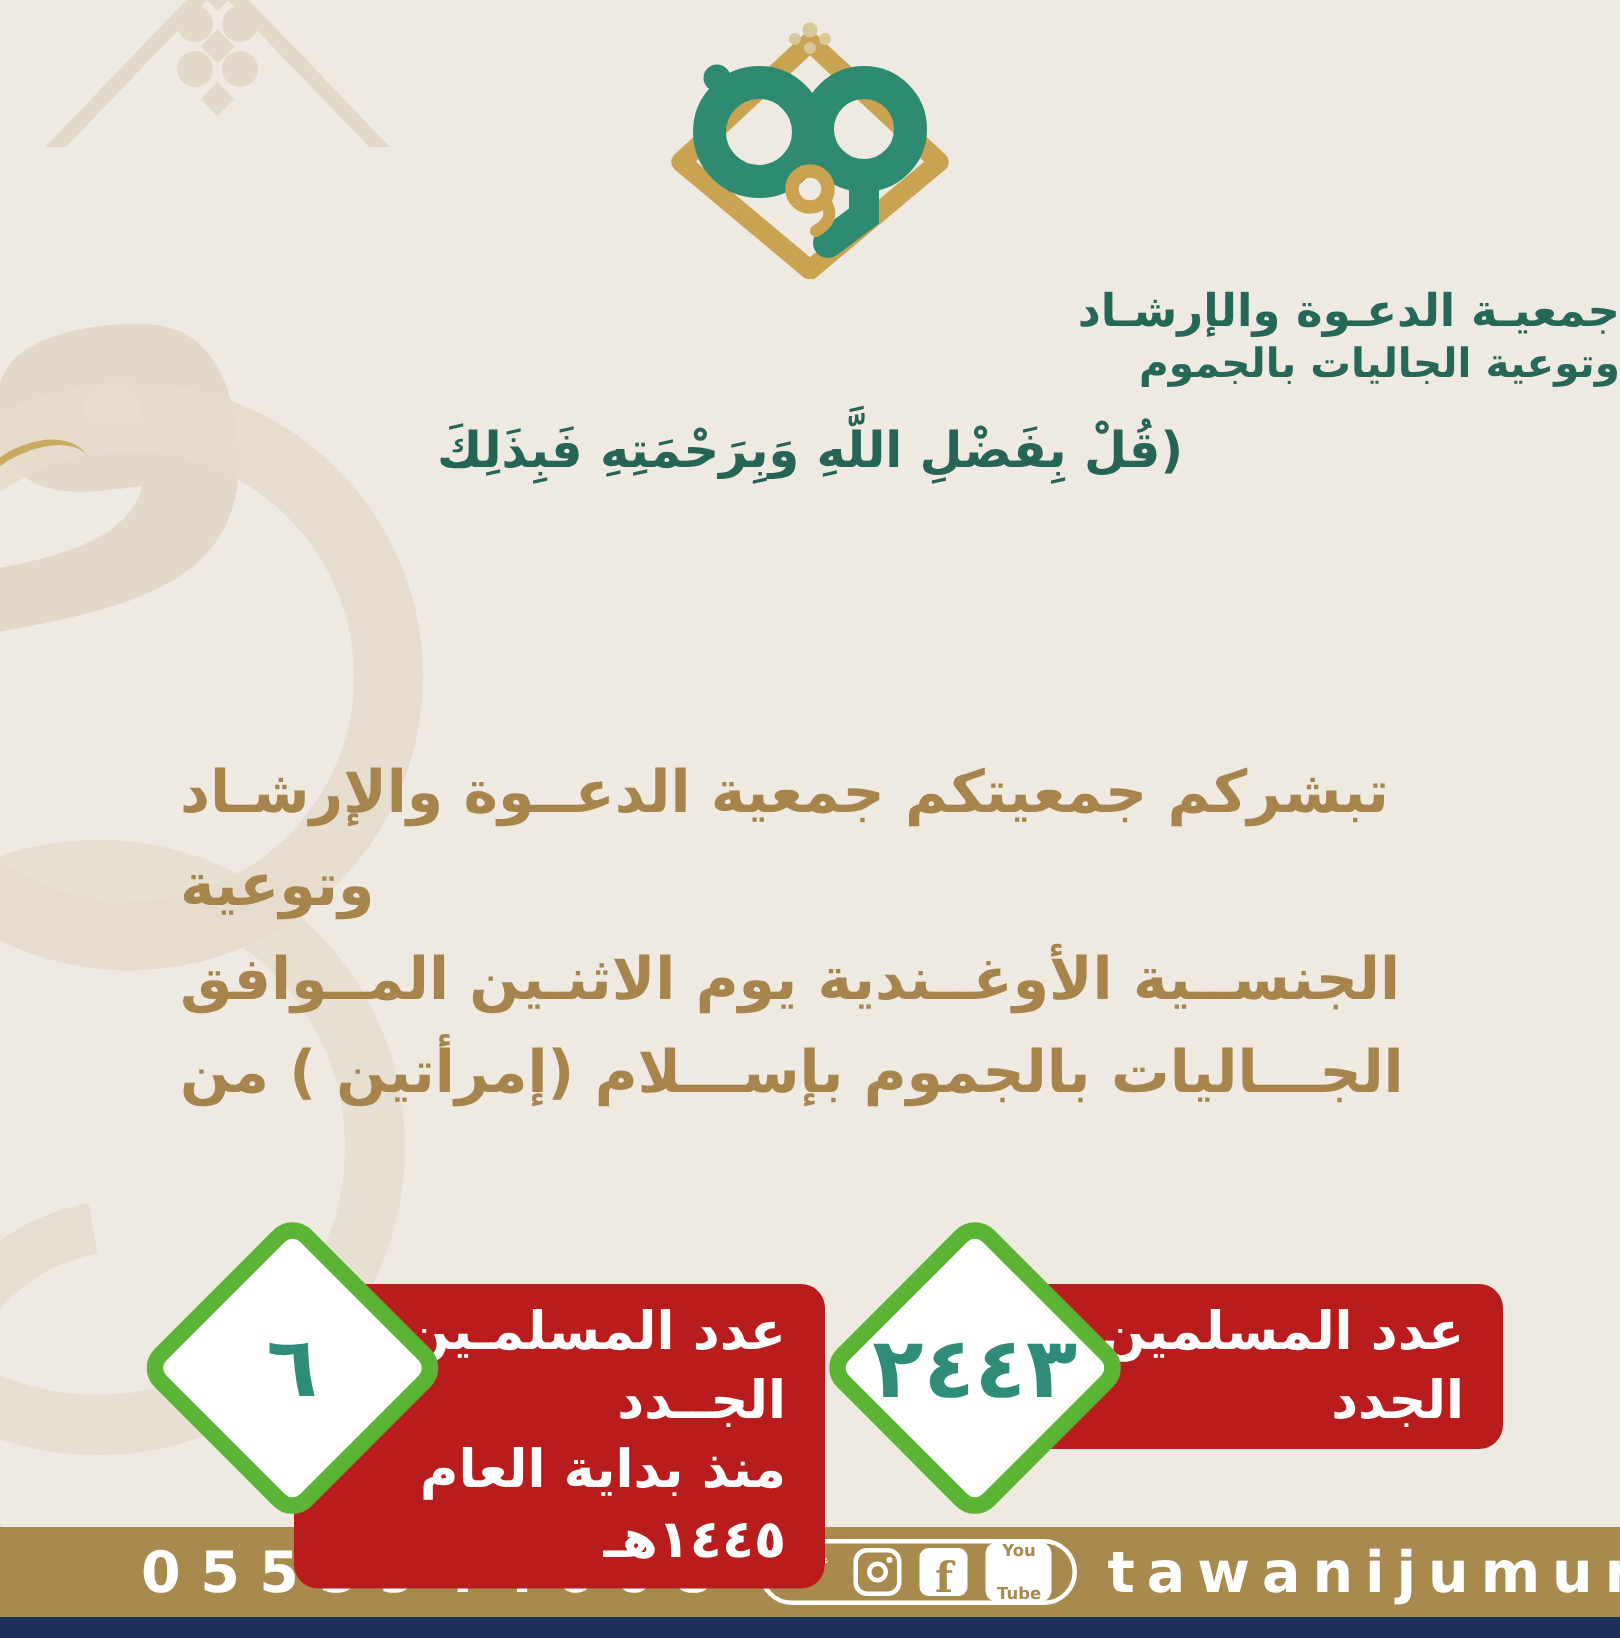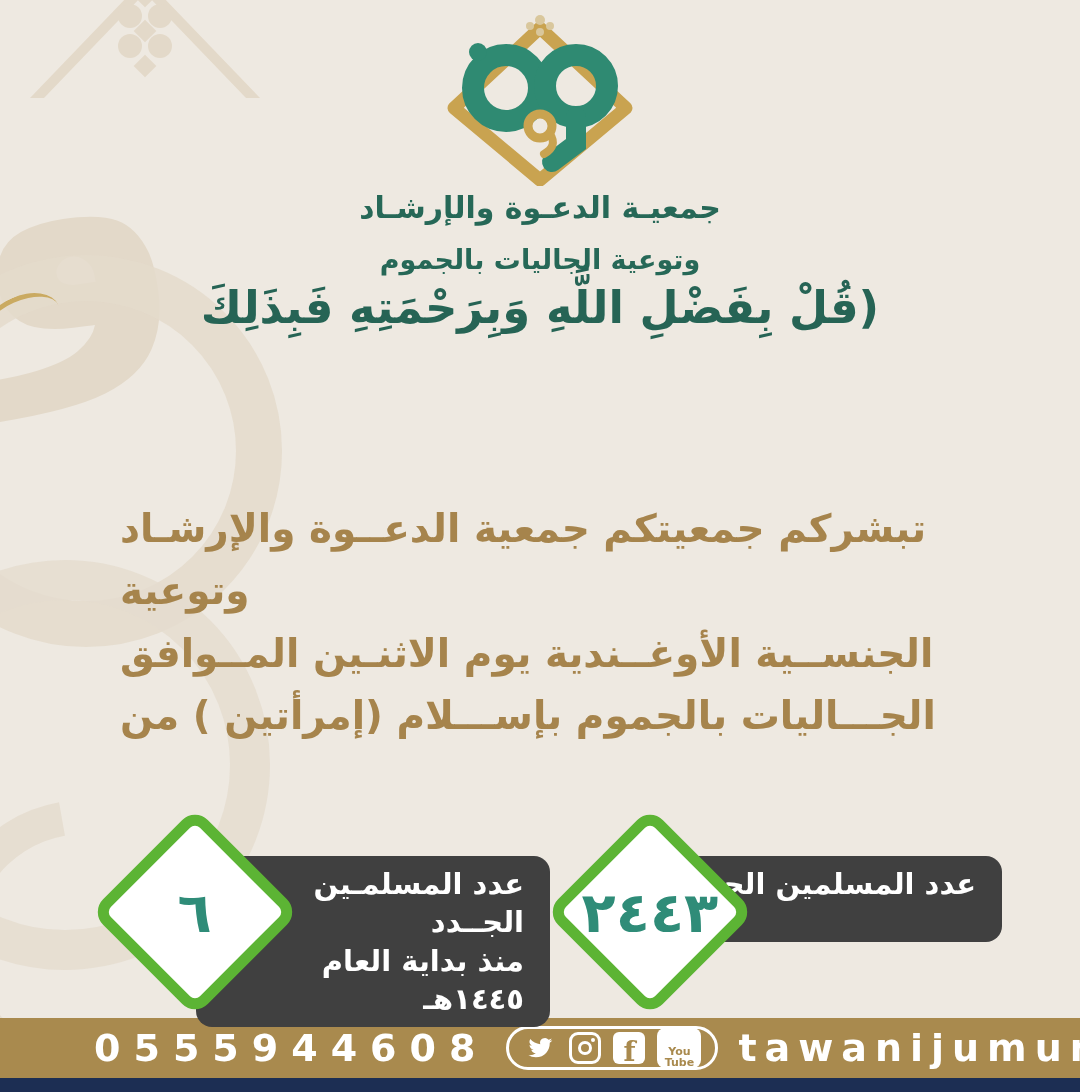--- a/index.html
+++ b/index.html
@@ -16,33 +16,33 @@
   .wm-ring{top:255px; left:-110px; width:300px; height:300px; border:46px solid #E4DACB;
            border-radius:50%; opacity:.85;}
   .wm-goldline{top:296px; left:-18px; width:80px; height:46px;
                border-top:5px solid #C8A556; border-radius:50%; transform:rotate(-24deg); opacity:.9;}
   .wm-swirl1{top:560px; left:-140px; width:330px; height:330px; border:40px solid #E5DCCE;
              border-radius:50%; opacity:.8;}
   .wm-swirl2{top:800px; left:-60px; width:220px; height:220px;
              border:34px solid transparent; border-left:34px solid #E5DCCE;
              border-bottom:34px solid #E5DCCE; border-radius:50%; transform:rotate(35deg); opacity:.8;}
   
-  .logo{position:absolute; top:14px; left:0; width:100%; text-align:center;}
+  .logo{position:absolute; top:14px; left:0; width:100%; text-align:right;}
   .logo svg{display:block; margin:0 auto;}
   .org-line1{margin-top:4px; font-size:30px; font-weight:bold; color:#266857; letter-spacing:1px;}
-  .org-line2{margin-top:19px; font-size:27px; font-weight:bold; color:#266857; letter-spacing:1px;}
+  .org-line2{margin-top:2px; font-size:27px; font-weight:bold; color:#266857; letter-spacing:1px;}
   
   .verse{position:absolute; top:278px; left:0; width:100%; text-align:center;
-         direction:rtl; color:#266455; font-weight:bold; font-size:45px; line-height:1.32;}
+         direction:rtl; color:#266455; font-weight:bold; font-size:33px; line-height:1.32;}
   
   .body-text{position:absolute; top:498px; left:120px; width:840px; text-align:left;
              direction:rtl; color:#A6844C; font-weight:bold; font-size:39px; line-height:1.6;}
   
-  .ribbon{position:absolute; background:#404040; border-radius:16px; color:#fff;
-          direction:rtl; text-align:right; font-weight:bold; font-size:29px; line-height:1.32;
+  .ribbon{position:absolute; background:#b91c1c; border-radius:16px; color:#fff;
+          direction:rtl; text-align:right; font-weight:bold; font-size:35px; line-height:1.32;
           padding:9px 26px 9px 20px; z-index:1; box-sizing:border-box;}
   .diamond{position:absolute; width:126px; height:126px; background:#fff;
            border:11px solid #5CB434; border-radius:18px; transform:rotate(45deg);
            z-index:2; display:flex; align-items:center; justify-content:center; box-sizing:content-box;}
   .diamond .num{transform:rotate(-45deg); color:#2F8C78; font-weight:bold; font-size:56px;}
   .badge-right .ribbon{left:648px; top:856px; width:354px; min-height:86px;}
   .badge-right .diamond{left:576px; top:838px;}
   .badge-left .ribbon{left:196px; top:856px; width:354px; min-height:86px;}
   .badge-left .diamond{left:121px; top:838px;}
   
@@ -54,21 +54,21 @@
   .capsule{margin-left:18px; display:flex; align-items:center; gap:12px;
            border:3px solid #fff; border-radius:28px; padding:5px 14px; height:44px; box-sizing:border-box;}
   .ig{width:32px; height:32px; border:3px solid #fff; border-radius:9px; position:relative; box-sizing:border-box;}
   .ig .lens{position:absolute; left:50%; top:50%; width:14px; height:14px; margin:-7px 0 0 -7px;
             border:3px solid #fff; border-radius:50%; box-sizing:border-box;}
   .ig .dot{position:absolute; right:3px; top:3px; width:4px; height:4px; background:#fff; border-radius:50%;}
   .fb{width:32px; height:32px; background:#fff; border-radius:6px; display:flex; align-items:flex-end;
       justify-content:center; overflow:hidden;}
   .fb span{color:#A98A4E; font-weight:bold; font-size:28px; line-height:.9; font-family:"DejaVu Serif",serif;}
   .yt{width:44px; height:40px; background:#fff; border-radius:8px; display:flex; flex-direction:column;
-      align-items:center; justify-content:flex-end;}
+      align-items:center; justify-content:space-between;}
   .yt span{color:#A98A4E; font-weight:bold; font-size:11px; line-height:1;}
   .handle{color:#fff; font-weight:bold; font-size:38px; letter-spacing:8px; margin-left:20px;}
 </style>
 </head>
 <body>
 
 <div class="poster">
 
   <svg class="wm wm-corner" viewBox="0 0 230 110">
     <g fill="#E0D4C1">

